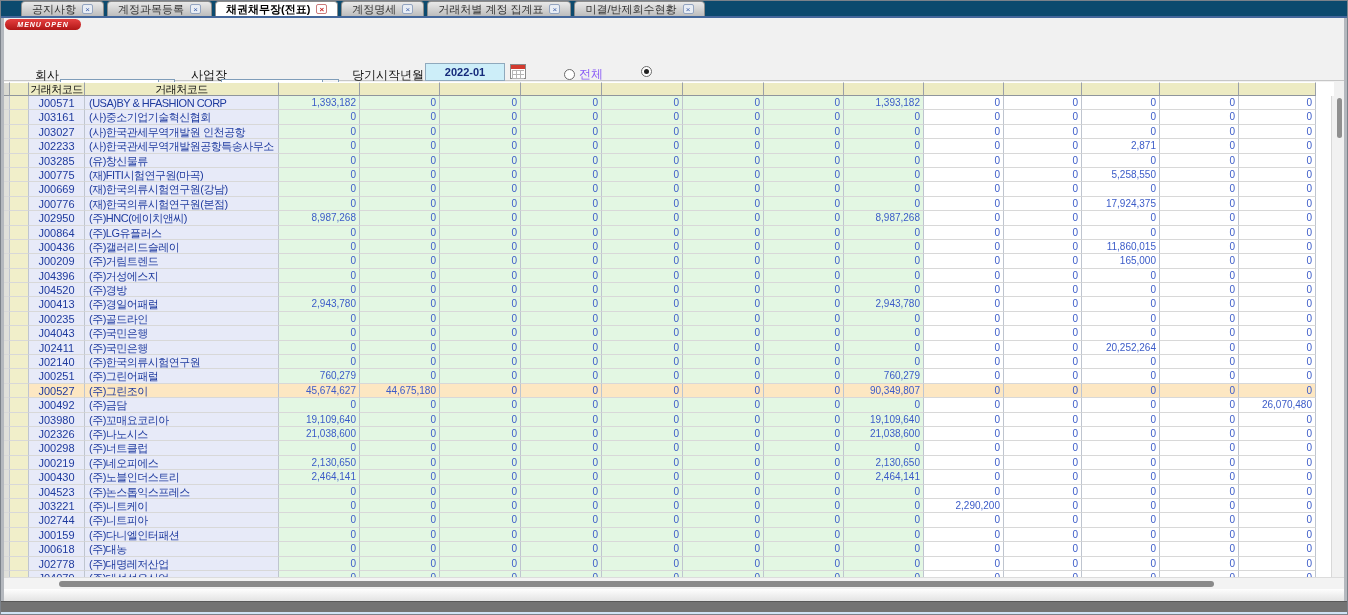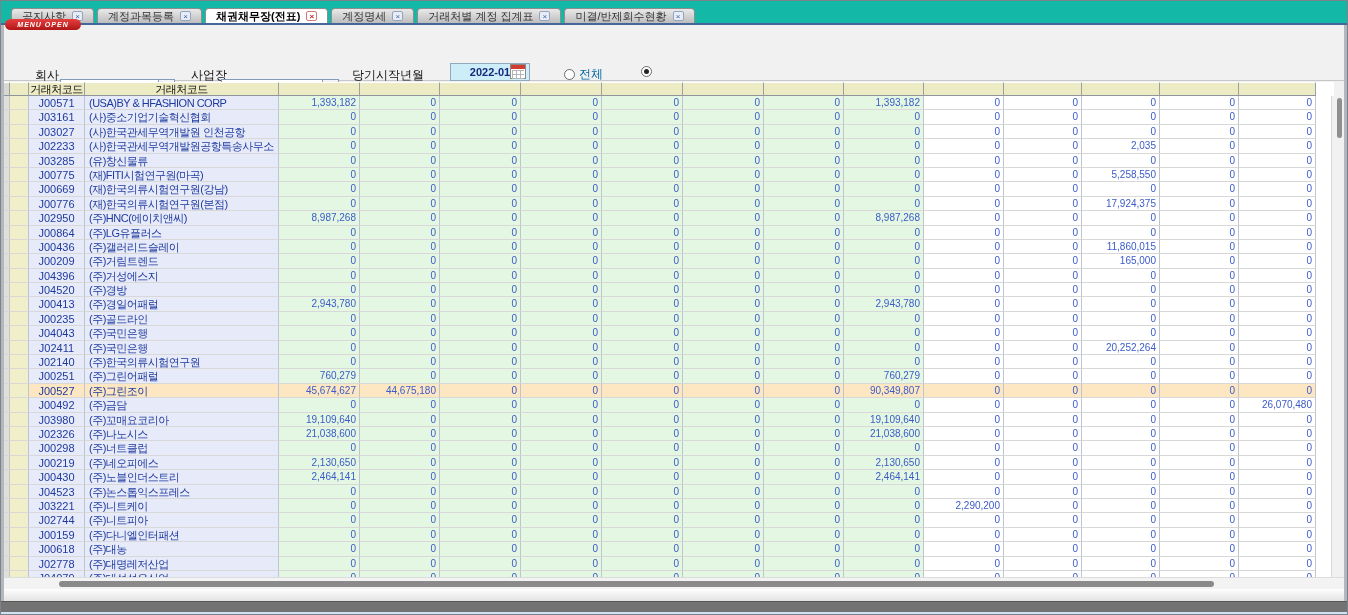--- a/index.html
+++ b/index.html
@@ -2,42 +2,42 @@
 <html><head>
 <meta charset="utf-8">
 <style>
   html,body{margin:0;padding:0;background:#9aa0a8;}
   *{box-sizing:border-box;font-family:"Liberation Sans","DejaVu Sans",sans-serif;}
   .window{position:relative;width:1348px;height:615px;background:#f1f1f1;overflow:hidden;border:1px solid #7c828a;}
   .frame-left,.frame-right{position:absolute;top:0;width:3px;height:615px;background:#b4b8be;z-index:5;}
   .frame-left{left:0;} .frame-right{right:0;}
 
   
-  .tabbar{position:absolute;left:0;top:0;width:100%;height:24px;background:#14b8a6;display:flex;align-items:flex-end;padding-left:10px;border-bottom:2px solid #44679b;z-index:6;}
+  .tabbar{position:absolute;left:0;top:0;width:100%;height:17px;background:#0c4a6e;display:flex;align-items:flex-end;padding-left:20px;border-bottom:2px solid #44679b;z-index:6;}
   .tab{height:15px;display:inline-flex;align-items:center;justify-content:center;gap:6px;padding:0 10px;margin-right:3px;background:linear-gradient(#e9e9e9,#bdbdbd);border:1px solid #8d8d8d;border-bottom:none;border-radius:4px 4px 0 0;font-size:11px;color:#333;cursor:default;}
   .tab.active{background:#ffffff;font-weight:bold;color:#000;}
   .tab-close{width:11px;height:10px;font-size:8px;line-height:9px;text-align:center;background:#e8edf5;border:1px solid #93a4c0;color:#3c5franchise;color:#3c5fa8;border-radius:2px;}
   .tab.active .tab-close{background:#fff;border-color:#cc7a7a;color:#c62222;font-weight:bold;}
   
   .menu-open{position:absolute;left:4px;top:18px;width:76px;height:11px;background:linear-gradient(#e64040,#b01616);border-radius:6px;color:#fff;font-size:7px;font-weight:bold;font-style:italic;text-align:center;line-height:11px;letter-spacing:1px;z-index:7;}
 
   
   .filters{position:absolute;left:3px;top:19px;width:1342px;height:61px;background:#f1f1f1;border-bottom:1px solid #c6c6c6;}
   .flabel{position:absolute;font-size:12px;color:#111;white-space:nowrap;}
   .combo{position:absolute;height:19px;background:#fff;border:1px solid #7f9db9;display:flex;align-items:center;font-size:12px;color:#000;margin-top:16px;}
   .combo .txt{flex:1;padding-left:3px;white-space:nowrap;overflow:hidden;}
   .combo .arrow{width:16px;align-self:stretch;background:linear-gradient(#f6f6f6,#cfcfcf);border-left:1px solid #7f9db9;position:relative;}
   .combo .arrow::after{content:'';position:absolute;left:4px;top:7px;border:4px solid transparent;border-top:5px solid #333;}
   .dinp{position:absolute;height:18px;background:#cdeef9;border:1px solid #8fa9bd;color:#152a7a;font-weight:bold;font-size:11px;text-align:center;line-height:16px;}
   .tinp{position:absolute;height:18px;background:#fff;border:1px solid #a7a7a7;}
   .tinp.pink{background:#f6e7e7;}
   .cal{position:absolute;width:16px;height:15px;border:1px solid #8a8a8a;background:#fff;}
   .cal::before{content:'';display:block;height:4px;background:#d23b2f;}
   .cal::after{content:'';display:block;height:9px;margin:1px;background:repeating-linear-gradient(90deg,#b5b5b5 0 1px,transparent 1px 4px),repeating-linear-gradient(0deg,#b5b5b5 0 1px,transparent 1px 4px);}
-  .radio{position:absolute;display:flex;align-items:center;gap:4px;font-size:12px;color:#0369a1;}
+  .radio{position:absolute;display:flex;align-items:center;gap:4px;font-size:12px;color:#8b5cf6;}
   .rb{width:11px;height:11px;border-radius:50%;border:1px solid #6b6b6b;background:#fff;}
   .radio.on .rb{position:relative;}
   .radio.on .rb::after{content:'';position:absolute;width:5px;height:5px;border-radius:50%;background:#222;margin:2px;}
   .radio.on{position:absolute;flex-direction:column;}
   .radio.on .rb{display:block;}
   .tilde{position:absolute;font-size:12px;color:#333;}
 
   
   .grid{position:absolute;left:3px;top:81px;width:1330px;height:495px;background:#fff;overflow:hidden;}
   .rw{display:flex;width:1312px;}
@@ -115,21 +115,21 @@
     <div class="combo" style="left:56px;top:43px;width:115px;">
       <span class="txt">제일저지주식회사</span>
       <span class="arrow"></span>
     </div>
     <span class="flabel" style="left:187px;top:47px;">사업장</span>
     <div class="combo" style="left:217px;top:43px;width:118px;">
       <span class="txt">제일저지주식회사</span>
       <span class="arrow"></span>
     </div>
     <span class="flabel" style="left:348px;top:47px;">당기시작년월</span>
-    <div class="dinp" style="left:421px;top:43px;width:80px;margin-left:25px;">2022-01</div>
+    <div class="dinp" style="left:421px;top:43px;width:80px;">2022-01</div>
     <div class="cal" style="left:506px;top:44px;"></div>
     <div class="radio" style="left:560px;top:46px;">
       <span class="rb"></span>
       <span>전체</span>
     </div>
     <div class="radio on" style="left:613px;top:46px;">
       <span class="rb"></span>
       <span>잔액0 제외</span>
     </div>
 
@@ -229,21 +229,21 @@
         <span class="num">0</span>
         <span class="num">0</span>
         <span class="num">0</span>
         <span class="num">0</span>
         <span class="num">0</span>
         <span class="num">0</span>
         <span class="num">0</span>
         <span class="num">0</span>
         <span class="num">0</span>
         <span class="num">0</span>
-        <span class="num">2,035</span>
+        <span class="num">2,871</span>
         <span class="num">0</span>
         <span class="num">0</span>
       </div>
       <div class="rw row">
         <span></span>
         <span></span>
         <span class="code">J03285</span>
         <span class="name">(유)창신물류</span>
         <span class="num">0</span>
         <span class="num">0</span>

